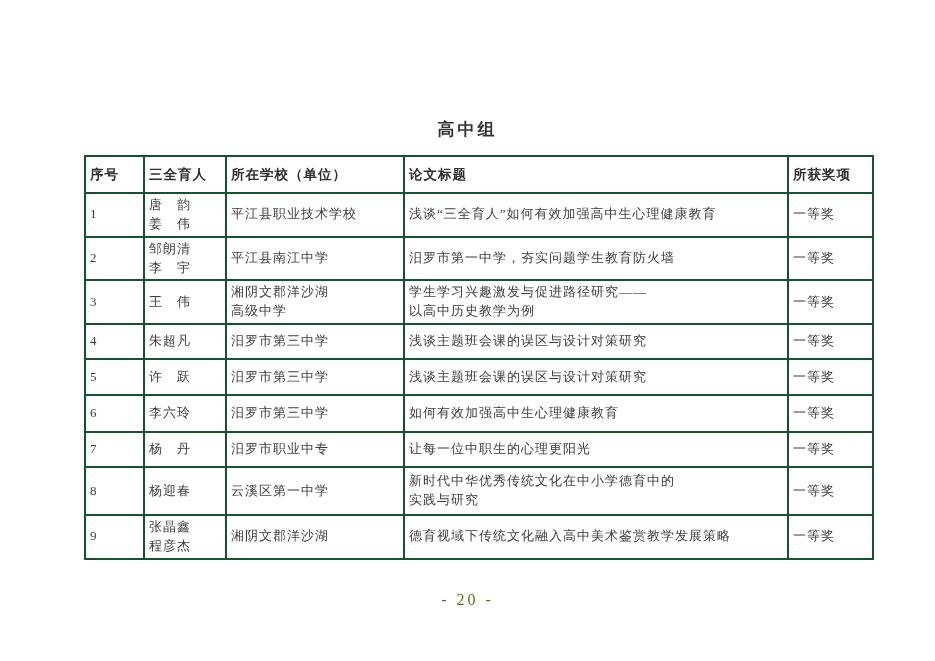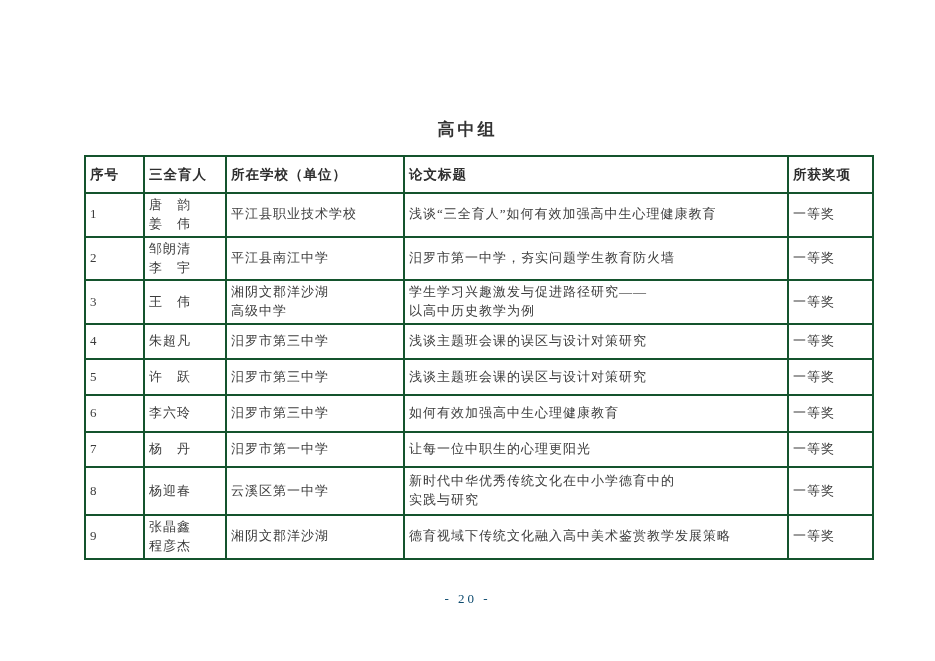--- a/index.html
+++ b/index.html
@@ -57,23 +57,23 @@
   .col-author { width: 82px; }
   .col-school { width: 178px; }
   .col-title  { width: 384px; }
   .col-award  { width: 85px; }
   .page-footer {
     position: absolute;
     top: 591px;
     left: 0;
     width: 100%;
     text-align: center;
-    font-size: 13px;
+    font-size: 16px;
     letter-spacing: 3px;
-    color: #0c4a6e;
+    color: #4d7c0f;
   }
 </style>
 </head>
 <body>
 
 <div class="doc-title">高中组</div>
 
 <table class="award-table">
   <colgroup>
     <col class="col-no">
@@ -134,21 +134,21 @@
     <tr style="height:37px;">
       <td>6</td>
       <td>李六玲</td>
       <td>汨罗市第三中学</td>
       <td>如何有效加强高中生心理健康教育</td>
       <td>一等奖</td>
     </tr>
     <tr style="height:35px;">
       <td>7</td>
       <td>杨　丹</td>
-      <td>汨罗市第一中学</td>
+      <td>汨罗市职业中专</td>
       <td>让每一位中职生的心理更阳光</td>
       <td>一等奖</td>
     </tr>
     <tr style="height:48px;">
       <td>8</td>
       <td>杨迎春</td>
       <td>云溪区第一中学</td>
       <td>新时代中华优秀传统文化在中小学德育中的
 实践与研究</td>
       <td>一等奖</td>

